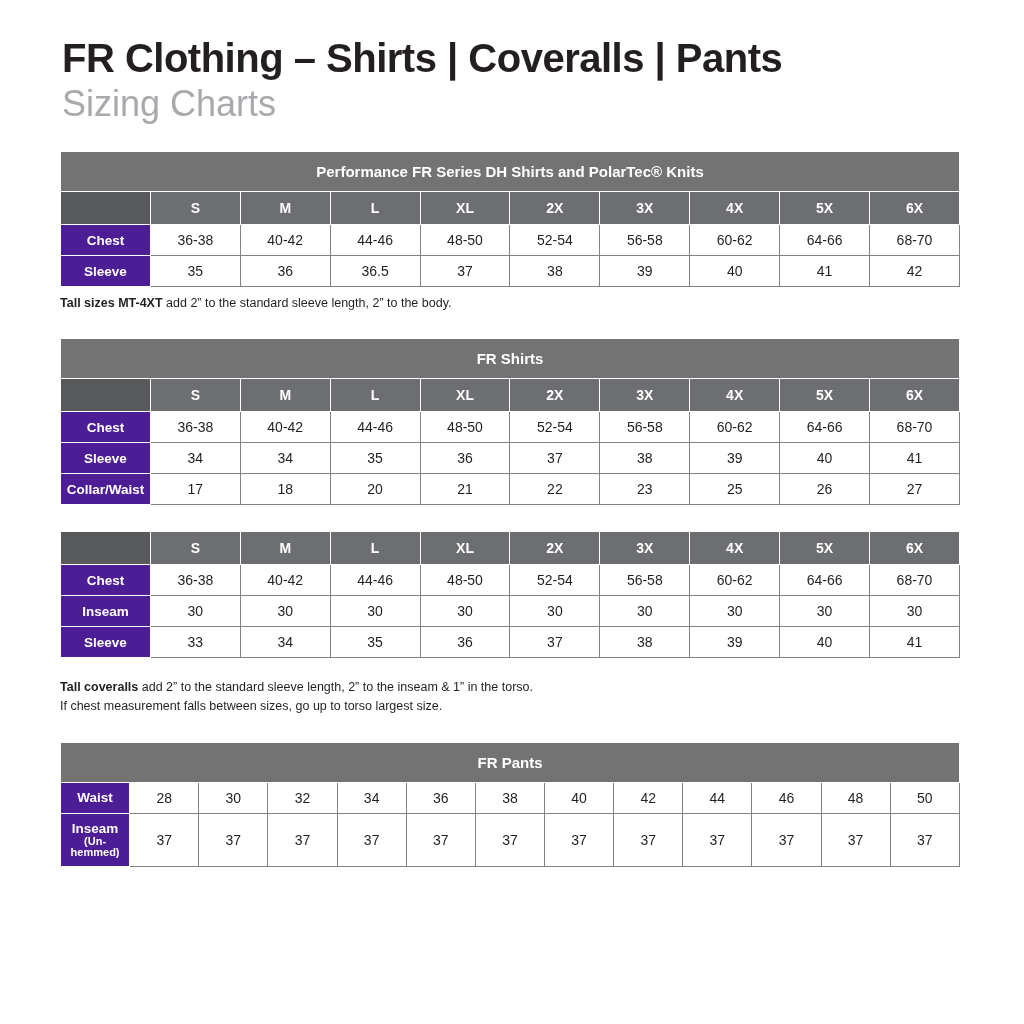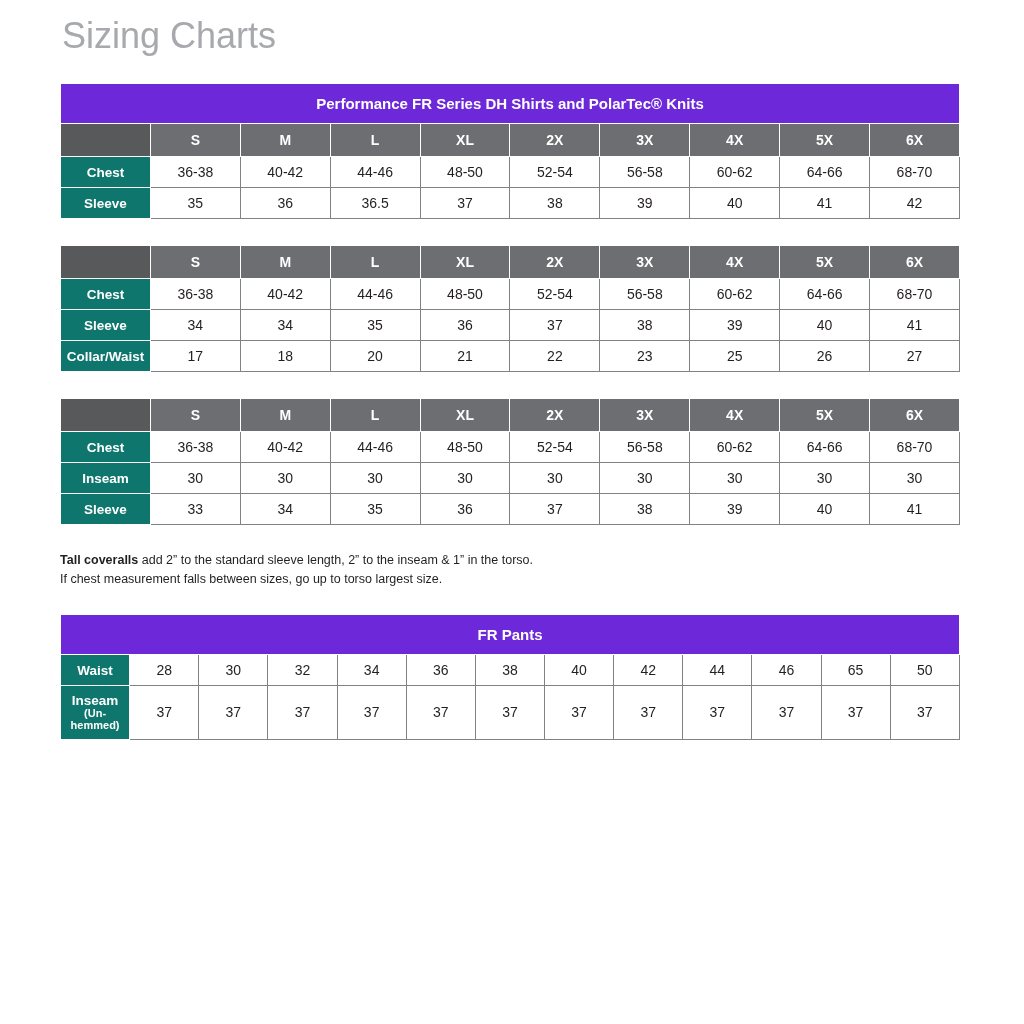--- a/index.html
+++ b/index.html
@@ -44,42 +44,42 @@
   
   .chart {
     margin-top: 26px;
   }
   table {
     border-collapse: collapse;
     width: 900px;
     table-layout: fixed;
   }
   .chart-title-row td {
-    background: #6d28d9;
+    background: #737373;
     color: #ffffff;
     font-size: 15px;
     font-weight: bold;
     text-align: center;
     padding: 11px 4px;
     border: 1px solid #ffffff;
   }
   .size-head td {
     background: #6d6e71;
     color: #ffffff;
     font-weight: bold;
     font-size: 14px;
     text-align: center;
     padding: 8px 2px;
     border: 1px solid #ffffff;
   }
   .size-head td.corner {
     background: #58595b;
   }
   tbody td.rowlabel {
-    background: #0f766e;
+    background: #4c1d95;
     color: #ffffff;
     font-weight: bold;
     font-size: 13.5px;
     text-align: center;
     padding: 7px 4px;
     border: 1px solid #ffffff;
     width: 100px;
   }
   tbody td.rowlabel .sublabel {
     display: block;
@@ -99,33 +99,34 @@
   .note {
     font-size: 12.5px;
     margin-top: 7px;
     line-height: 1.45;
     color: #231f20;
   }
   .note b {
     font-weight: bold;
   }
   .notes-block {
-    margin-top: 26px;
+    margin-top: 20px;
   }
   .notes-block .note {
     margin-top: 1px;
   }
 </style>
 </head>
 <body>
 
 <div class="page">
 
   <div class="topbar"></div>
 
+  <h1 class="title-main">FR Clothing – Shirts | Coveralls | Pants</h1>
   <div class="title-sub">Sizing Charts</div>
 
   <div class="chart">
     <table>
       <tbody>
         <tr class="chart-title-row">
           <td colspan="10">Performance FR Series DH Shirts and PolarTec® Knits</td>
         </tr>
         <tr class="size-head">
           <td class="corner"></td>
@@ -155,20 +156,81 @@
           <td class="rowlabel">Sleeve</td>
           <td class="val">35</td>
           <td class="val">36</td>
           <td class="val">36.5</td>
           <td class="val">37</td>
           <td class="val">38</td>
           <td class="val">39</td>
           <td class="val">40</td>
           <td class="val">41</td>
           <td class="val">42</td>
+        </tr>
+      </tbody>
+    </table>
+    <div class="note">
+      <b>Tall sizes MT-4XT</b><span> add 2” to the standard sleeve length, 2” to the body.</span>
+    </div>
+  </div>
+
+  <div class="chart">
+    <table>
+      <tbody>
+        <tr class="chart-title-row">
+          <td colspan="10">FR Shirts</td>
+        </tr>
+        <tr class="size-head">
+          <td class="corner"></td>
+          <td>S</td>
+          <td>M</td>
+          <td>L</td>
+          <td>XL</td>
+          <td>2X</td>
+          <td>3X</td>
+          <td>4X</td>
+          <td>5X</td>
+          <td>6X</td>
+        </tr>
+        <tr>
+          <td class="rowlabel">Chest</td>
+          <td class="val">36-38</td>
+          <td class="val">40-42</td>
+          <td class="val">44-46</td>
+          <td class="val">48-50</td>
+          <td class="val">52-54</td>
+          <td class="val">56-58</td>
+          <td class="val">60-62</td>
+          <td class="val">64-66</td>
+          <td class="val">68-70</td>
+        </tr>
+        <tr>
+          <td class="rowlabel">Sleeve</td>
+          <td class="val">34</td>
+          <td class="val">34</td>
+          <td class="val">35</td>
+          <td class="val">36</td>
+          <td class="val">37</td>
+          <td class="val">38</td>
+          <td class="val">39</td>
+          <td class="val">40</td>
+          <td class="val">41</td>
+        </tr>
+        <tr>
+          <td class="rowlabel">Collar/Waist</td>
+          <td class="val">17</td>
+          <td class="val">18</td>
+          <td class="val">20</td>
+          <td class="val">21</td>
+          <td class="val">22</td>
+          <td class="val">23</td>
+          <td class="val">25</td>
+          <td class="val">26</td>
+          <td class="val">27</td>
         </tr>
       </tbody>
     </table>
   </div>
 
   <div class="chart">
     <table>
       <tbody>
         <tr class="size-head">
           <td class="corner"></td>
@@ -188,75 +250,20 @@
           <td class="val">40-42</td>
           <td class="val">44-46</td>
           <td class="val">48-50</td>
           <td class="val">52-54</td>
           <td class="val">56-58</td>
           <td class="val">60-62</td>
           <td class="val">64-66</td>
           <td class="val">68-70</td>
         </tr>
         <tr>
-          <td class="rowlabel">Sleeve</td>
-          <td class="val">34</td>
-          <td class="val">34</td>
-          <td class="val">35</td>
-          <td class="val">36</td>
-          <td class="val">37</td>
-          <td class="val">38</td>
-          <td class="val">39</td>
-          <td class="val">40</td>
-          <td class="val">41</td>
-        </tr>
-        <tr>
-          <td class="rowlabel">Collar/Waist</td>
-          <td class="val">17</td>
-          <td class="val">18</td>
-          <td class="val">20</td>
-          <td class="val">21</td>
-          <td class="val">22</td>
-          <td class="val">23</td>
-          <td class="val">25</td>
-          <td class="val">26</td>
-          <td class="val">27</td>
-        </tr>
-      </tbody>
-    </table>
-  </div>
-
-  <div class="chart">
-    <table>
-      <tbody>
-        <tr class="size-head">
-          <td class="corner"></td>
-          <td>S</td>
-          <td>M</td>
-          <td>L</td>
-          <td>XL</td>
-          <td>2X</td>
-          <td>3X</td>
-          <td>4X</td>
-          <td>5X</td>
-          <td>6X</td>
-        </tr>
-        <tr>
-          <td class="rowlabel">Chest</td>
-          <td class="val">36-38</td>
-          <td class="val">40-42</td>
-          <td class="val">44-46</td>
-          <td class="val">48-50</td>
-          <td class="val">52-54</td>
-          <td class="val">56-58</td>
-          <td class="val">60-62</td>
-          <td class="val">64-66</td>
-          <td class="val">68-70</td>
-        </tr>
-        <tr>
           <td class="rowlabel">Inseam</td>
           <td class="val">30</td>
           <td class="val">30</td>
           <td class="val">30</td>
           <td class="val">30</td>
           <td class="val">30</td>
           <td class="val">30</td>
           <td class="val">30</td>
           <td class="val">30</td>
           <td class="val">30</td>
@@ -296,21 +303,21 @@
           <td class="val">28</td>
           <td class="val">30</td>
           <td class="val">32</td>
           <td class="val">34</td>
           <td class="val">36</td>
           <td class="val">38</td>
           <td class="val">40</td>
           <td class="val">42</td>
           <td class="val">44</td>
           <td class="val">46</td>
-          <td class="val">65</td>
+          <td class="val">48</td>
           <td class="val">50</td>
         </tr>
         <tr>
           <td class="rowlabel">
             <span>Inseam</span>
             <span class="sublabel">(Un-hemmed)</span>
           </td>
           <td class="val">37</td>
           <td class="val">37</td>
           <td class="val">37</td>

